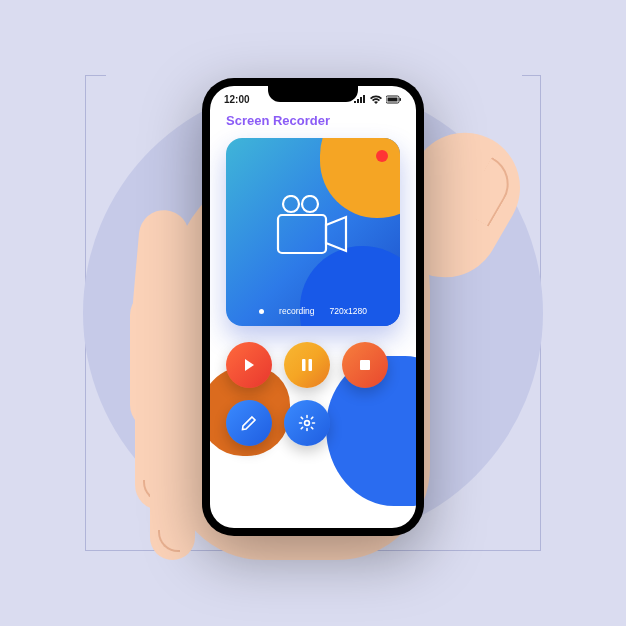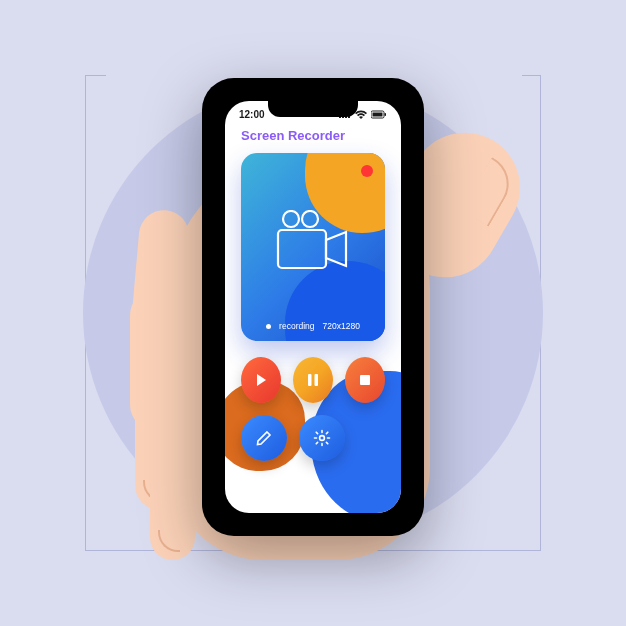--- a/index.html
+++ b/index.html
@@ -98,21 +98,21 @@
   }
 
   .phone {
     position: absolute;
     width: 222px;
     height: 458px;
     left: 202px;
     top: 78px;
     background: #000;
     border-radius: 32px;
-    padding: 23px;
+    padding: 8px;
     box-shadow: 0 20px 60px rgba(0,0,0,0.35);
   }
   .screen {
     width: 100%;
     height: 100%;
     background: #fff;
     border-radius: 24px;
     overflow: hidden;
     position: relative;
   }
@@ -195,21 +195,21 @@
     bottom: 10px;
     left: 0;
     right: 0;
     color: #fff;
     font-size: 8.5px;
     text-align: center;
     z-index: 2;
     display: flex;
     justify-content: center;
     align-items: center;
-    gap: 8px;
+    gap: 15px;
   }
   .rec-pulse {
     width: 5px; height: 5px; background:#fff; border-radius:50%;
   }
 
   .controls {
     padding: 16px 16px 0;
     position: relative;
   }
   .blob-controls-orange {

